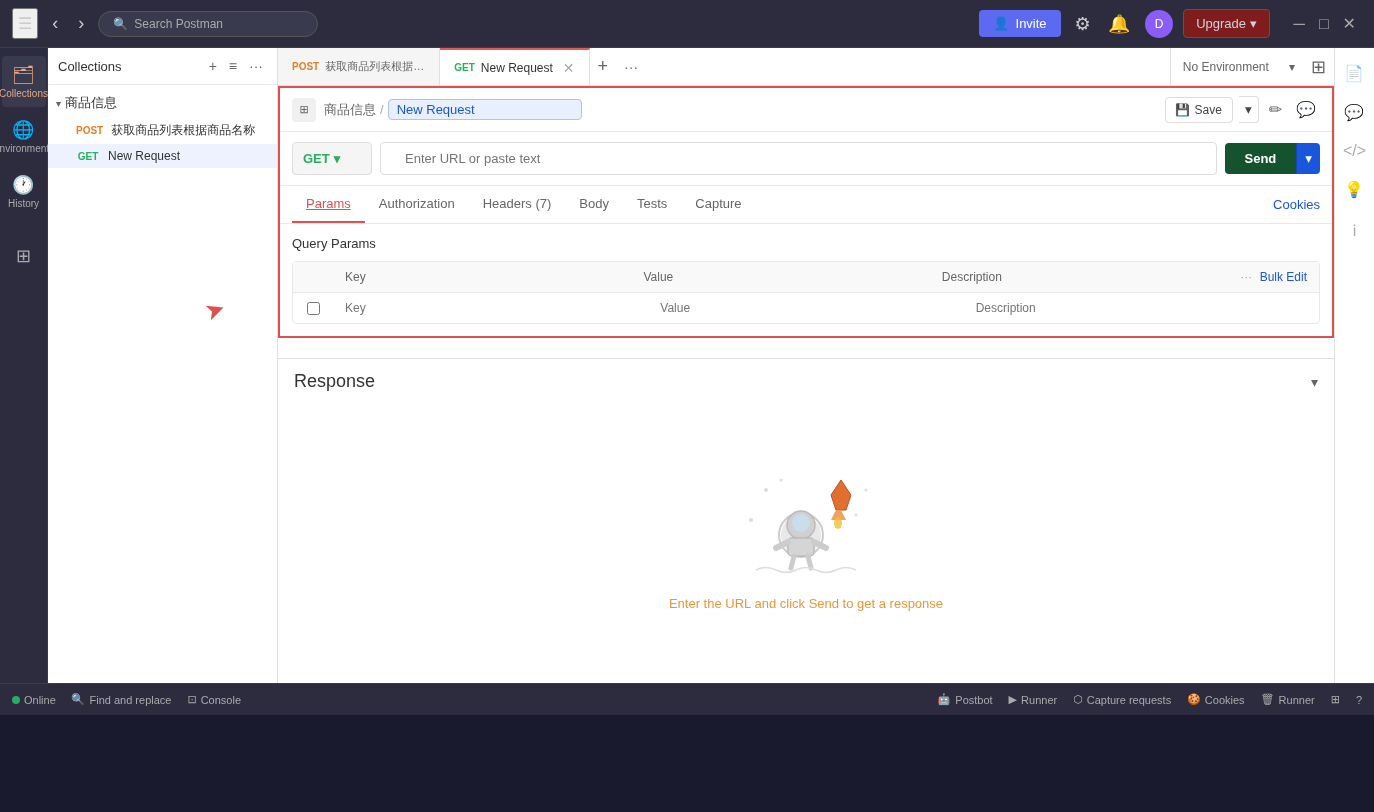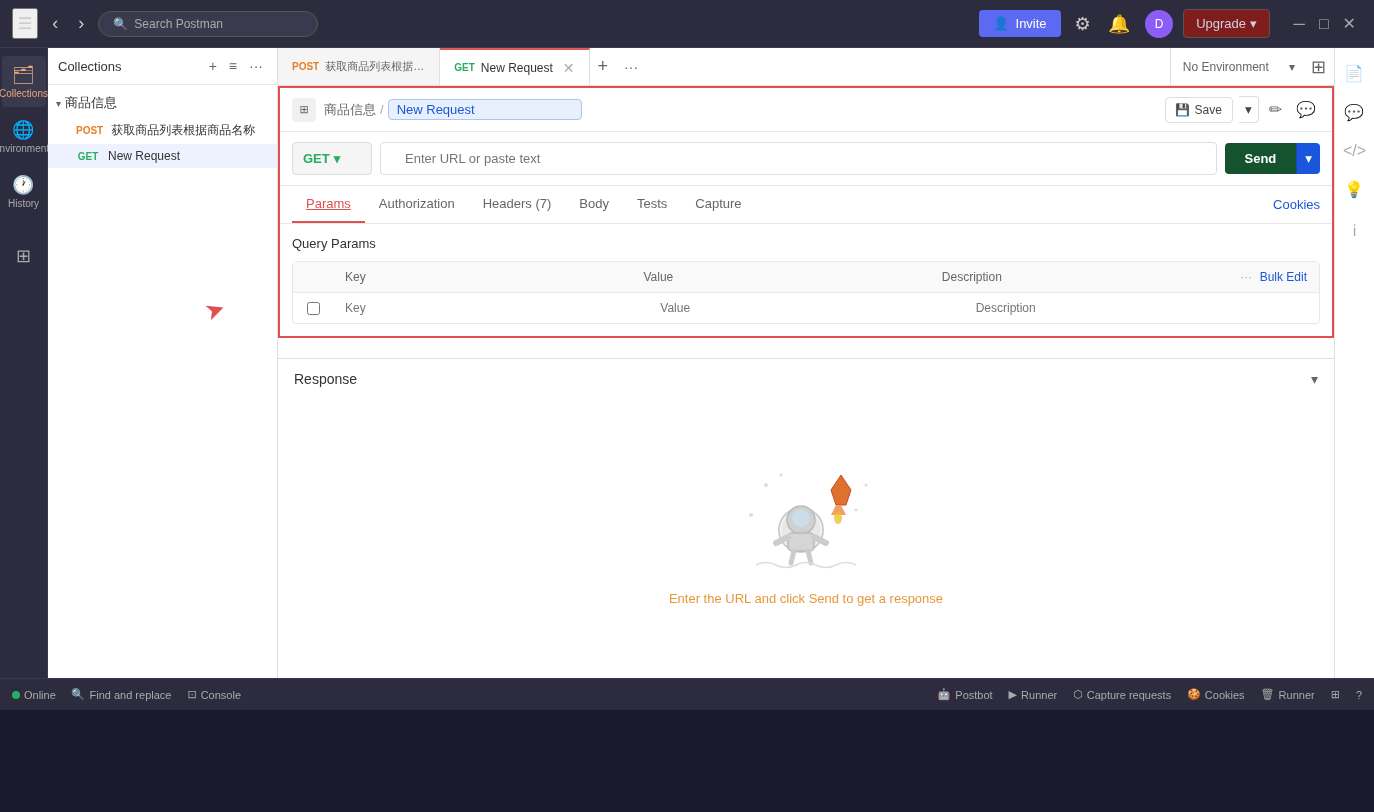--- a/index.html
+++ b/index.html
@@ -99,21 +99,21 @@
     .params-table-cell { padding: 8px 12px; font-size: 12px; color: #666; font-weight: 500; }
     .params-table-row { display: grid; grid-template-columns: 40px 1fr 1fr 1fr auto; border-bottom: 1px solid #f0f0f0; }
     .params-table-row:last-child { border-bottom: none; }
     .params-input { border: none; outline: none; width: 100%; font-size: 12px; color: #999; padding: 8px 12px; background: transparent; }
     .checkbox-cell { display: flex; align-items: center; justify-content: center; padding: 8px; }
     .bulk-edit-link { color: #1a56db; font-size: 12px; cursor: pointer; }
 
     
     .response-area { padding: 12px 16px; border-top: 1px solid #e0e0e0; }
     .response-header { display: flex; align-items: center; justify-content: space-between; margin-bottom: 8px; }
-    .response-title { font-size: 14px; font-weight: 500; color: #333; }
+    .response-title { font-size: 18px; font-weight: 500; color: #333; }
     .response-collapse { color: #666; cursor: pointer; font-size: 14px; }
     .response-empty { display: flex; flex-direction: column; align-items: center; justify-content: center; padding: 60px 20px; }
     .rocket-illustration { width: 140px; height: 120px; margin-bottom: 16px; }
     .response-empty-text { color: #e8973a; font-size: 13px; }
 
     
     .right-icons { width: 40px; background: #fff; border-left: 1px solid #e0e0e0; display: flex; flex-direction: column; align-items: center; padding-top: 8px; gap: 4px; }
     .right-icon-btn { background: none; border: none; color: #aaa; cursor: pointer; font-size: 16px; padding: 8px 4px; }
 
     

